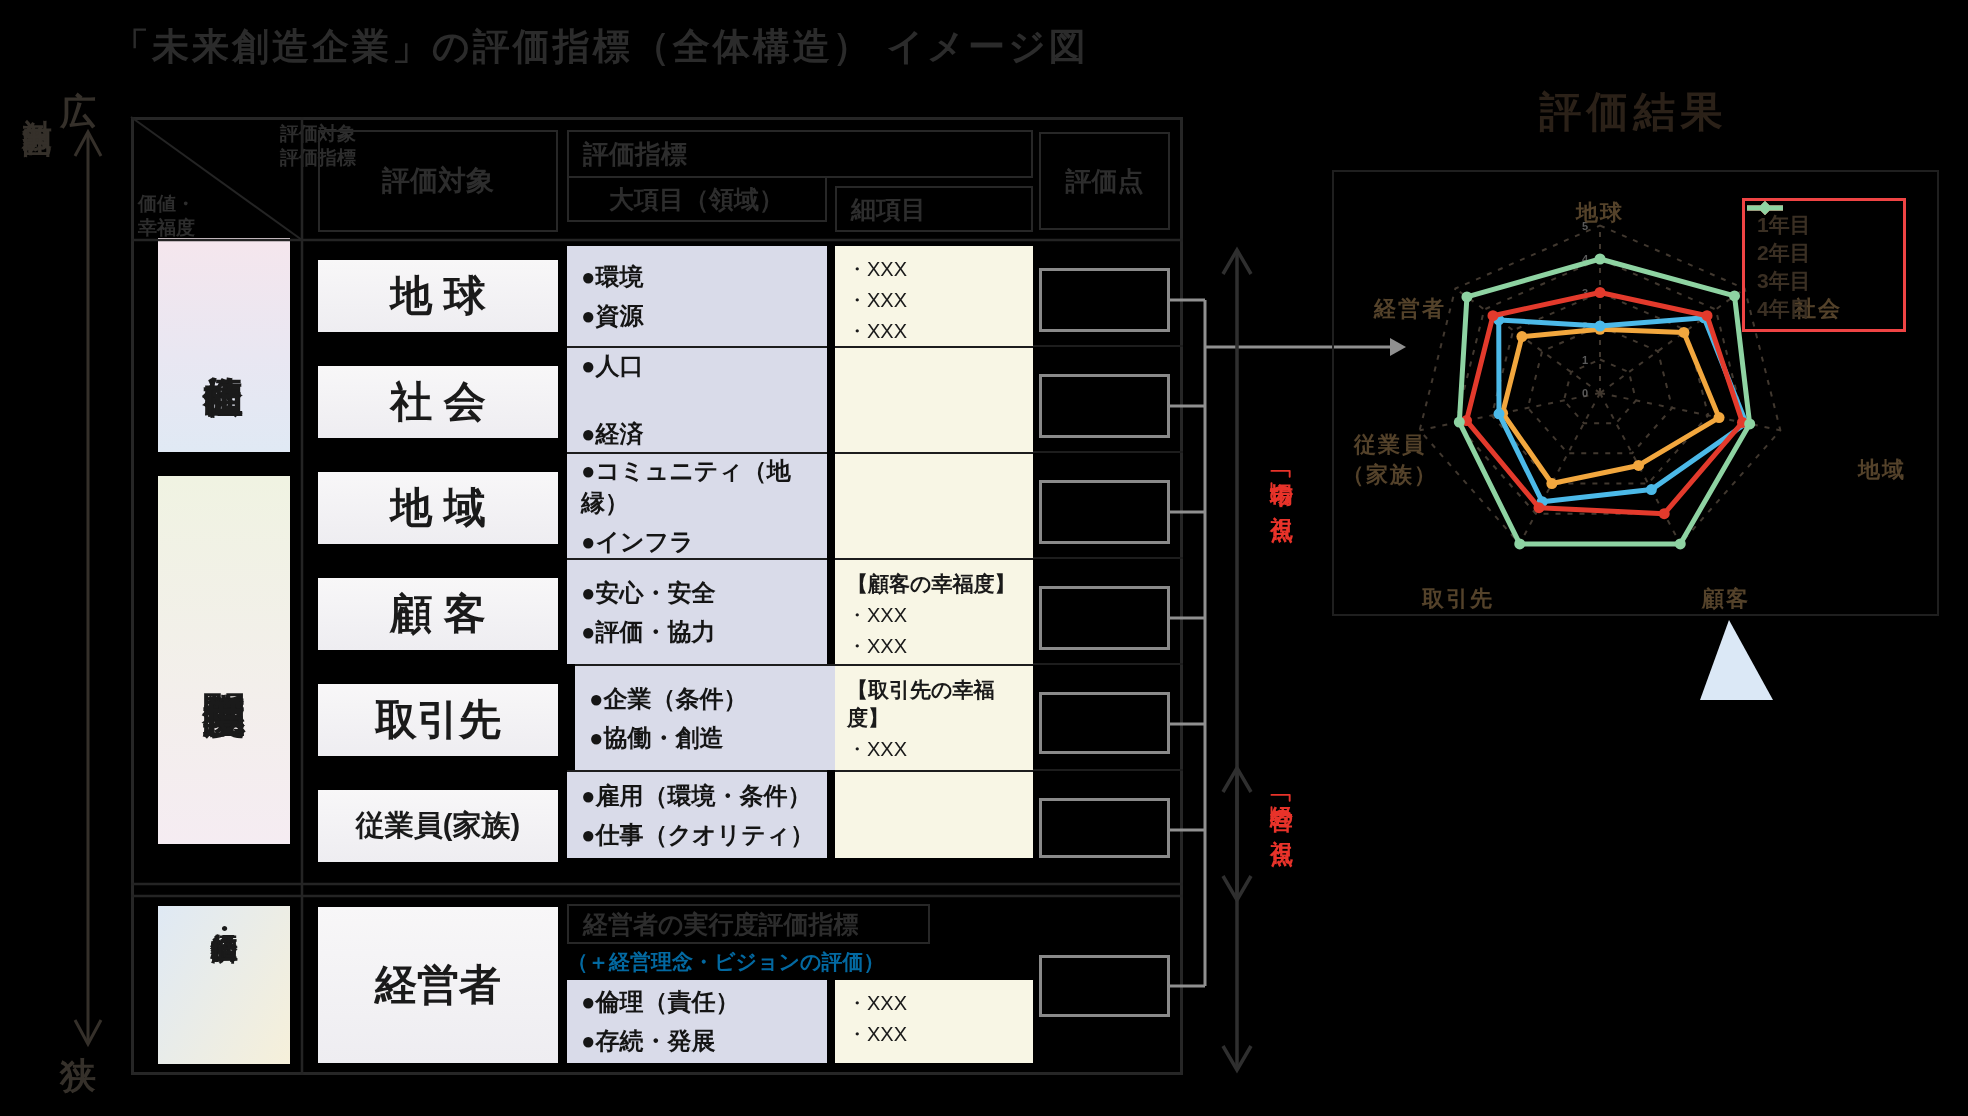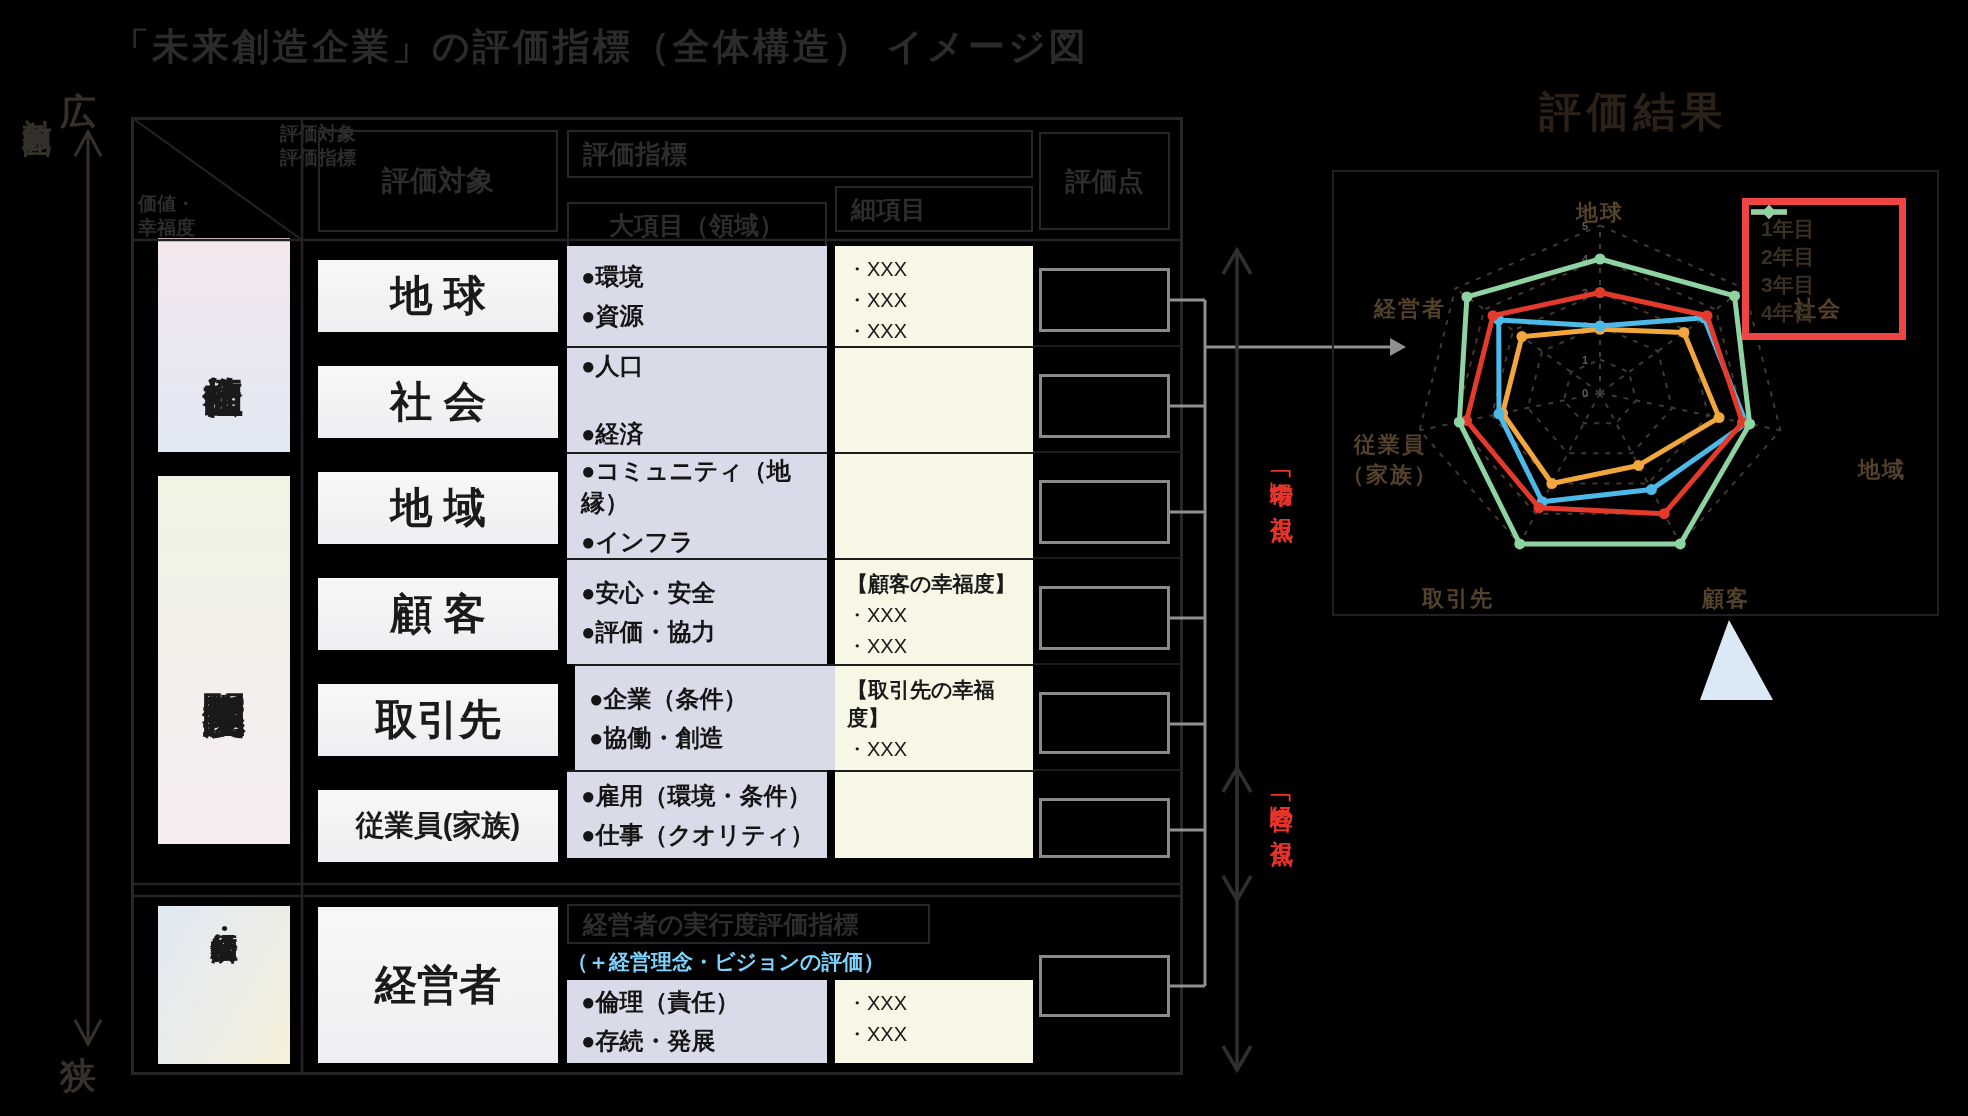--- a/index.html
+++ b/index.html
@@ -31,21 +31,21 @@
   .catcell{left:158px;width:132px;display:flex;align-items:center;justify-content:center;
            writing-mode:vertical-rl;text-orientation:upright;font-weight:bold;color:#1a1a1a;}
   .scorebox{left:1039px;width:131px;border:3px solid #8a8a8a;box-sizing:border-box;}
   
   .viewpoint{left:1262px;width:36px;writing-mode:vertical-rl;text-orientation:upright;
              font-size:23px;font-weight:bold;color:#e8332a;letter-spacing:2px;}
   
   #result-title{left:1332px;top:84px;width:603px;text-align:center;font-size:42px;font-weight:bold;color:#2b2118;letter-spacing:5px;}
   #chart-box{left:1332px;top:170px;width:603px;height:442px;border:2px solid #1f1f1f;}
   .axis-label{font-size:22px;font-weight:bold;color:#54422a;white-space:nowrap;transform:translate(-50%,-50%);letter-spacing:2px;}
-  #legend{left:1742px;top:198px;width:164px;border:7px solid #ef4444;padding:10px 0 6px 12px;box-sizing:border-box;}
+  #legend{left:1742px;top:198px;width:164px;border:3px solid #ef4444;padding:10px 0 6px 12px;box-sizing:border-box;}
   .legend-item{display:flex;align-items:center;gap:8px;height:28px;}
   .legend-item span{font-size:21px;font-weight:bold;color:#3a2f23;}
   
   #callout{left:1325px;top:696px;width:633px;height:182px;background:#dbe8f6;
            display:flex;flex-direction:column;align-items:center;justify-content:center;}
   #callout div{font-size:40px;font-weight:bold;color:#161616;line-height:1.5;white-space:nowrap;}
   svg{position:absolute;left:0;top:0;pointer-events:none;}
 </style>
 </head>
 <body>
@@ -65,21 +65,21 @@
   <div class="abs corner-b">
     <div>価値・</div>
       <div>幸福度</div>
   </div>
   <div class="abs hdrbox hdr-center" style="left:318px;top:130px;width:240px;height:102px;font-size:28px;box-sizing:border-box;">
       <span>評価対象</span>
     </div>
   <div class="abs hdrbox hdr-left" style="left:567px;top:130px;width:466px;height:48px;font-size:26px;box-sizing:border-box;">
       <span>評価指標</span>
     </div>
-  <div class="abs hdrbox hdr-left" style="left:567px;top:202px;width:260px;height:46px;font-size:25px;box-sizing:border-box;padding-left:40px;">
+  <div class="abs hdrbox hdr-left" style="left:567px;top:176px;width:260px;height:46px;font-size:25px;box-sizing:border-box;padding-left:40px;">
       <span>大項目（領域）</span>
     </div>
   <div class="abs hdrbox hdr-left" style="left:835px;top:186px;width:198px;height:46px;font-size:25px;box-sizing:border-box;">
       <span>細項目</span>
     </div>
   <div class="abs hdrbox hdr-center" style="left:1039px;top:132px;width:131px;height:98px;font-size:26px;box-sizing:border-box;">
       <span>評価点</span>
     </div>
 
   <div class="abs catcell" style="top:238px;height:214px;background:linear-gradient(180deg,#f5e6ed 0%,#e9e7f2 55%,#e0e9f4 100%);font-size:40px;">
@@ -140,21 +140,21 @@
     <span class="mtitle">【取引先の幸福度】</span>
       <span>・XXX</span>
       <span>・XXX</span>
     </div>
   <div class="abs cell-minor sep-top" style="top:770px;height:88px;"></div>
 
   <div class="abs rowlabel" style="top:907px;height:156px;">経営者</div>
   <div class="abs hdrbox hdr-left" style="left:567px;top:904px;width:363px;height:40px;font-size:25px;box-sizing:border-box;">
       <span>経営者の実行度評価指標</span>
     </div>
-  <div class="abs" style="left:567px;top:948px;font-size:21px;font-weight:bold;color:#7dd3fc;">（＋経営理念・ビジョンの評価）</div>
+  <div class="abs" style="left:567px;top:948px;font-size:21px;font-weight:bold;color:#0369a1;">（＋経営理念・ビジョンの評価）</div>
   <div class="abs cell-major" style="top:980px;height:83px;">
     <span>●倫理（責任）</span>
       <span>●存続・発展</span>
     </div>
   <div class="abs cell-minor" style="top:980px;height:83px;">
     <span>・XXX</span>
       <span>・XXX</span>
     </div>
 
   <div class="abs scorebox" style="top:268px;height:64px;"></div>

